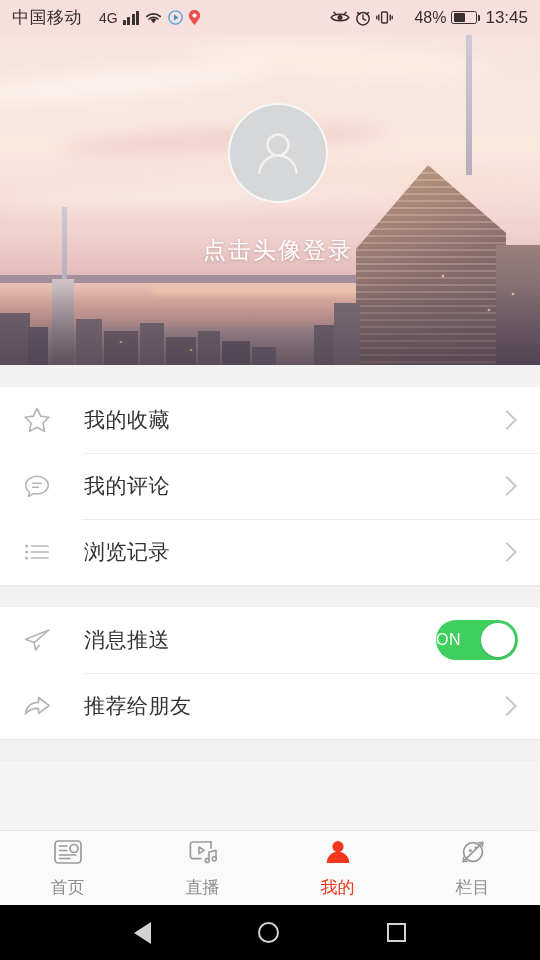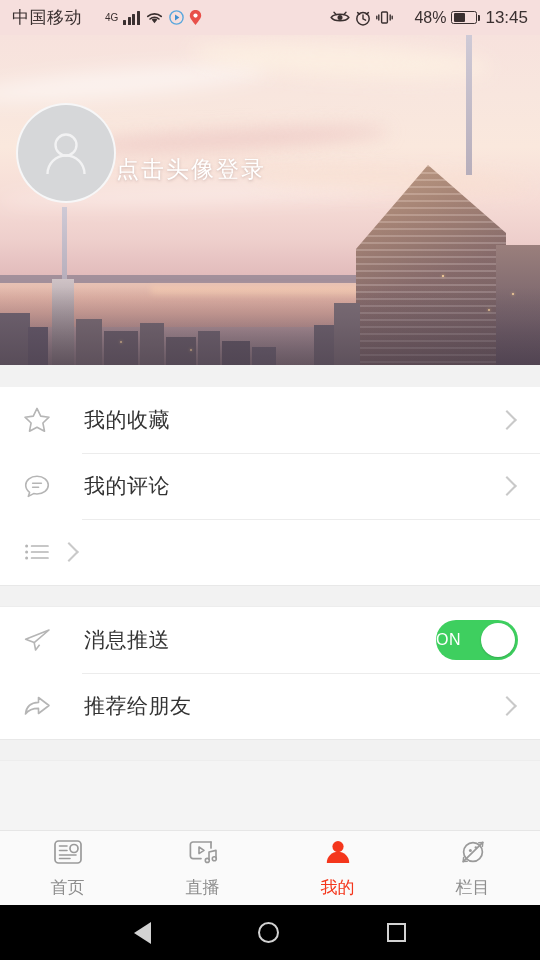--- a/index.html
+++ b/index.html
@@ -13,21 +13,21 @@
 
   
   .statusbar {
     position:relative; height:35px; width:100%;
     display:flex; align-items:center; justify-content:space-between;
     padding:0 12px; background:#f6dfdd;
     color:#3a3030; font-size:17px; z-index:5;
   }
   .sb-left, .sb-right { display:flex; align-items:center; gap:5px; }
   .sb-carrier { font-size:17px; letter-spacing:.5px; }
-  .sb-4g { font-size:10px; vertical-align:super; margin-left:18px; }
+  .sb-4g { font-size:14px; vertical-align:super; margin-left:12px; }
   .bars { display:flex; align-items:flex-end; gap:1.5px; height:14px; }
   .bars i { display:block; width:3px; background:#3a3030; border-radius:.5px; }
   .bars i:nth-child(1){height:5px}.bars i:nth-child(2){height:8px}
   .bars i:nth-child(3){height:11px}.bars i:nth-child(4){height:14px}
   .sb-icon { display:inline-flex; align-items:center; }
   .batt-txt { font-size:16px;margin-left:16px; }
   .batt { width:26px; height:13px; border:1.6px solid #3a3030; border-radius:2.5px; position:relative; display:inline-block; }
   .batt::after{content:"";position:absolute;right:-4px;top:3px;width:2.4px;height:6px;background:#3a3030;border-radius:0 1px 1px 0;}
   .batt span{ position:absolute; left:1.2px; top:1.2px; bottom:1.2px; width:48%; background:#3a3030; border-radius:1px; }
   .sb-time { font-size:17px; margin-left:3px; }
@@ -59,21 +59,21 @@
     position:absolute; right:34px; bottom:0; width:150px; height:200px;
     background:linear-gradient(160deg,#c9a58d 0%,#b08c7c 25%,#8d7070 55%,#6f5b62 100%);
     clip-path:polygon(48% 0%,100% 34%,100% 100%,0% 100%,0% 42%);
   }
   .right-tower::before{content:"";position:absolute;inset:0;
     background:repeating-linear-gradient(180deg,rgba(255,255,255,.15) 0 2px,rgba(0,0,0,.05) 2px 7px);}
   .lamp{position:absolute;width:2px;height:2px;border-radius:50%;background:#ffd9a0;box-shadow:0 0 3px #ffcf8a;}
 
   .avatar-wrap {
     position:absolute; left:16px; right:0; top:68px;
-    display:flex; align-items:center; z-index:3;text-align:right;
+    display:flex; flex-direction:column; align-items:center; z-index:3;text-align:right;
   }
   .avatar {
     width:100px; height:100px; border-radius:50%;
     background:#d6d7d9; border:2px solid rgba(255,255,255,.8);
     display:flex; align-items:center; justify-content:center;
   }
   .login-text {
     margin-top:32px; color:#ffffff; font-size:23px; letter-spacing:2px;
     text-shadow:0 1px 3px rgba(120,90,90,.35);
   }
@@ -257,20 +257,21 @@
 
     <div class="row">
       <span class="row-icon">
         <svg width="30" height="30" viewBox="0 0 30 30">
             <circle cx="4.6" cy="9" r="1.5" fill="#b5b5b5"></circle>
             <circle cx="4.6" cy="15" r="1.5" fill="#b5b5b5"></circle>
             <circle cx="4.6" cy="21" r="1.5" fill="#b5b5b5"></circle>
             <path d="M9.6 9 H26 M9.6 15 H26 M9.6 21 H26" stroke="#b5b5b5" stroke-width="1.7" stroke-linecap="round"></path>
           </svg>
       </span>
+      <span class="row-label">浏览记录</span>
       <span class="chev"></span>
     </div>
   </div>
 
   <div class="gap g2"></div>
   <div class="group">
 
     <div class="row">
       <span class="row-icon">
         <svg width="30" height="30" viewBox="0 0 30 30">

